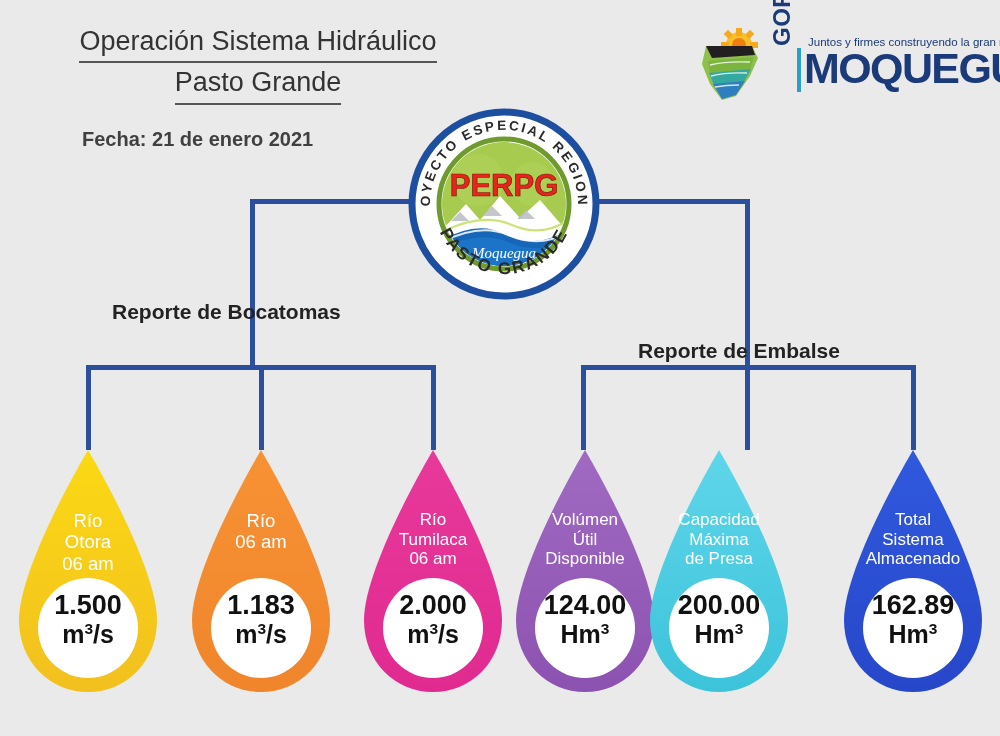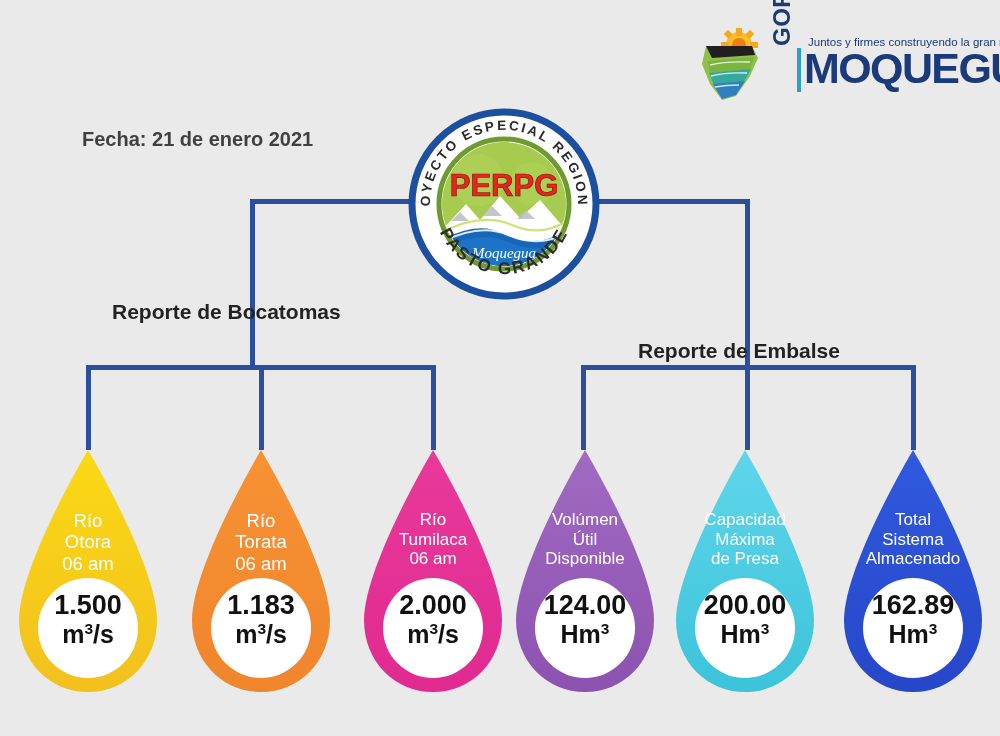--- a/index.html
+++ b/index.html
@@ -80,20 +80,24 @@
   }
   .drop-val .num{display:block;font-size:27px;line-height:1.12;}
   .drop-val .unit{display:block;font-size:25px;line-height:1.18;}
   .sup{font-size:0.62em;vertical-align:super;}
 </style>
 </head>
 <body>
 
 <div id="stage">
 
+  <div class="title-block">
+    <div class="title-line">Operación Sistema Hidráulico</div>
+    <div class="title-line">Pasto Grande</div>
+  </div>
   <div class="date-line">Fecha: 21 de enero 2021</div>
 
   <div class="gore">
     <svg class="gore-map" viewBox="0 0 78 74">
       <circle cx="47" cy="17" r="13" fill="#f5c02a"></circle>
       <g fill="#f7a81b">
         <rect x="44" y="0" width="6" height="8"></rect>
           <rect x="44" y="27" width="6" height="8"></rect>
         <rect x="29" y="14" width="8" height="6"></rect>
           <rect x="58" y="14" width="8" height="6"></rect>
@@ -209,21 +213,20 @@
             <linearGradient id="g1" x1="0" y1="0" x2="0" y2="1">
               <stop offset="0%" stop-color="#f79234"></stop>
               <stop offset="100%" stop-color="#f0852c"></stop>
             </linearGradient>
           </defs>
           <path d="M75 2 C75 2 144 118 144 172 C144 214 113 244 75 244 C37 244 6 214 6 172 C6 118 75 2 75 2 Z" fill="url(#g1)"></path>
         </svg>
         <div class="drop-disc"></div>
         <div class="drop-label" style="top:62px">
           <div>Río</div>
-          <div>Torata</div>
           <div>06 am</div>
         </div>
         <div class="drop-val">
           <span class="num">1.183</span>
           <span class="unit"><span>m</span><span class="sup">3</span><span>/s</span></span>
         </div>
       </div>
       <div class="drop" style="left: 358px; top: 448px;">
         <svg width="150" height="248" viewBox="0 0 150 248">
           <defs>
@@ -259,21 +262,21 @@
         <div class="drop-label small" style="top:62px">
           <div>Volúmen</div>
           <div>Útil</div>
           <div>Disponible</div>
         </div>
         <div class="drop-val">
           <span class="num">124.00</span>
           <span class="unit"><span>Hm</span><span class="sup">3</span><span></span></span>
         </div>
       </div>
-      <div class="drop" style="left: 670px; top: 448px;">
+      <div class="drop" style="left: 644px; top: 448px;">
         <svg width="150" height="248" viewBox="0 0 150 248">
           <defs>
             <linearGradient id="g4" x1="0" y1="0" x2="0" y2="1">
               <stop offset="0%" stop-color="#5fd6ea"></stop>
               <stop offset="100%" stop-color="#3cc3da"></stop>
             </linearGradient>
           </defs>
           <path d="M75 2 C75 2 144 118 144 172 C144 214 113 244 75 244 C37 244 6 214 6 172 C6 118 75 2 75 2 Z" fill="url(#g4)"></path>
         </svg>
         <div class="drop-disc"></div>

